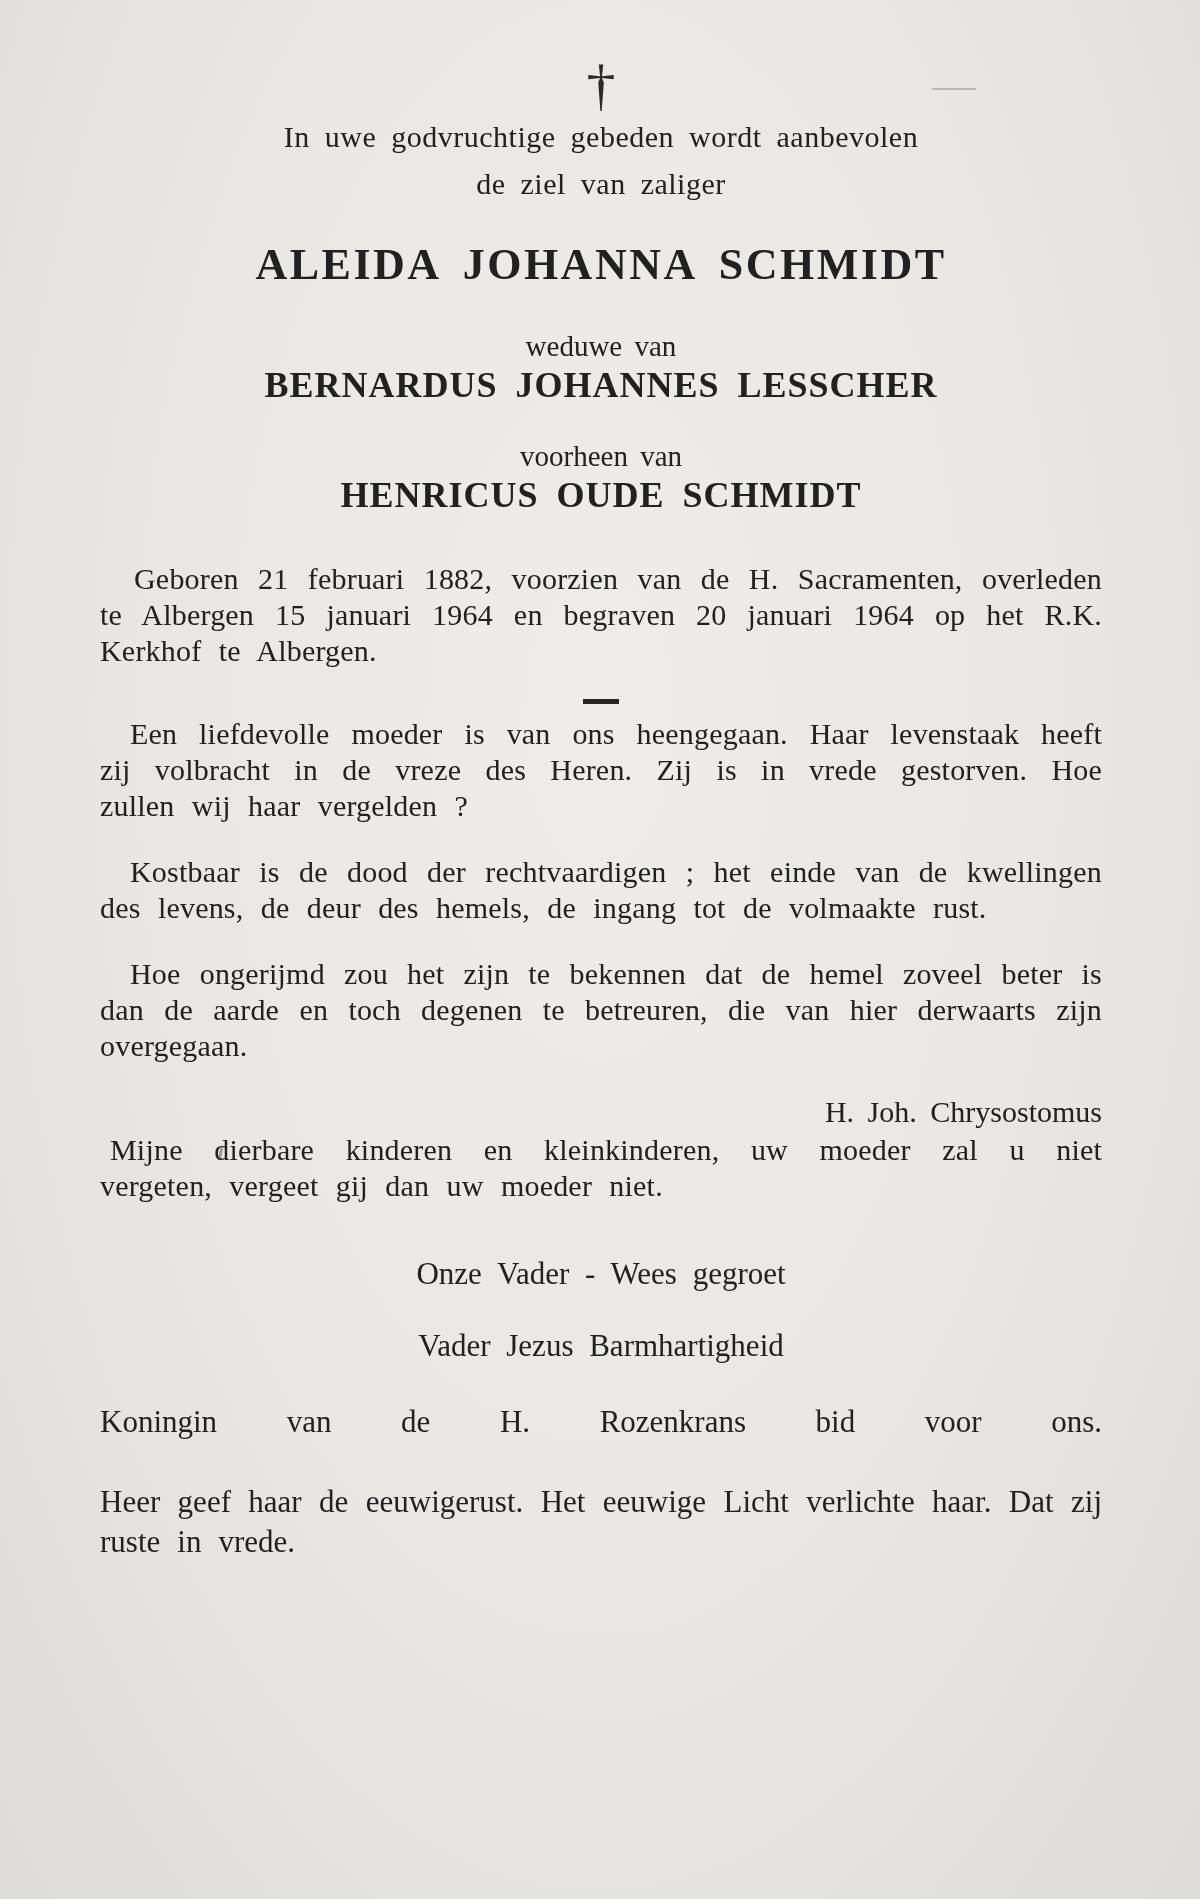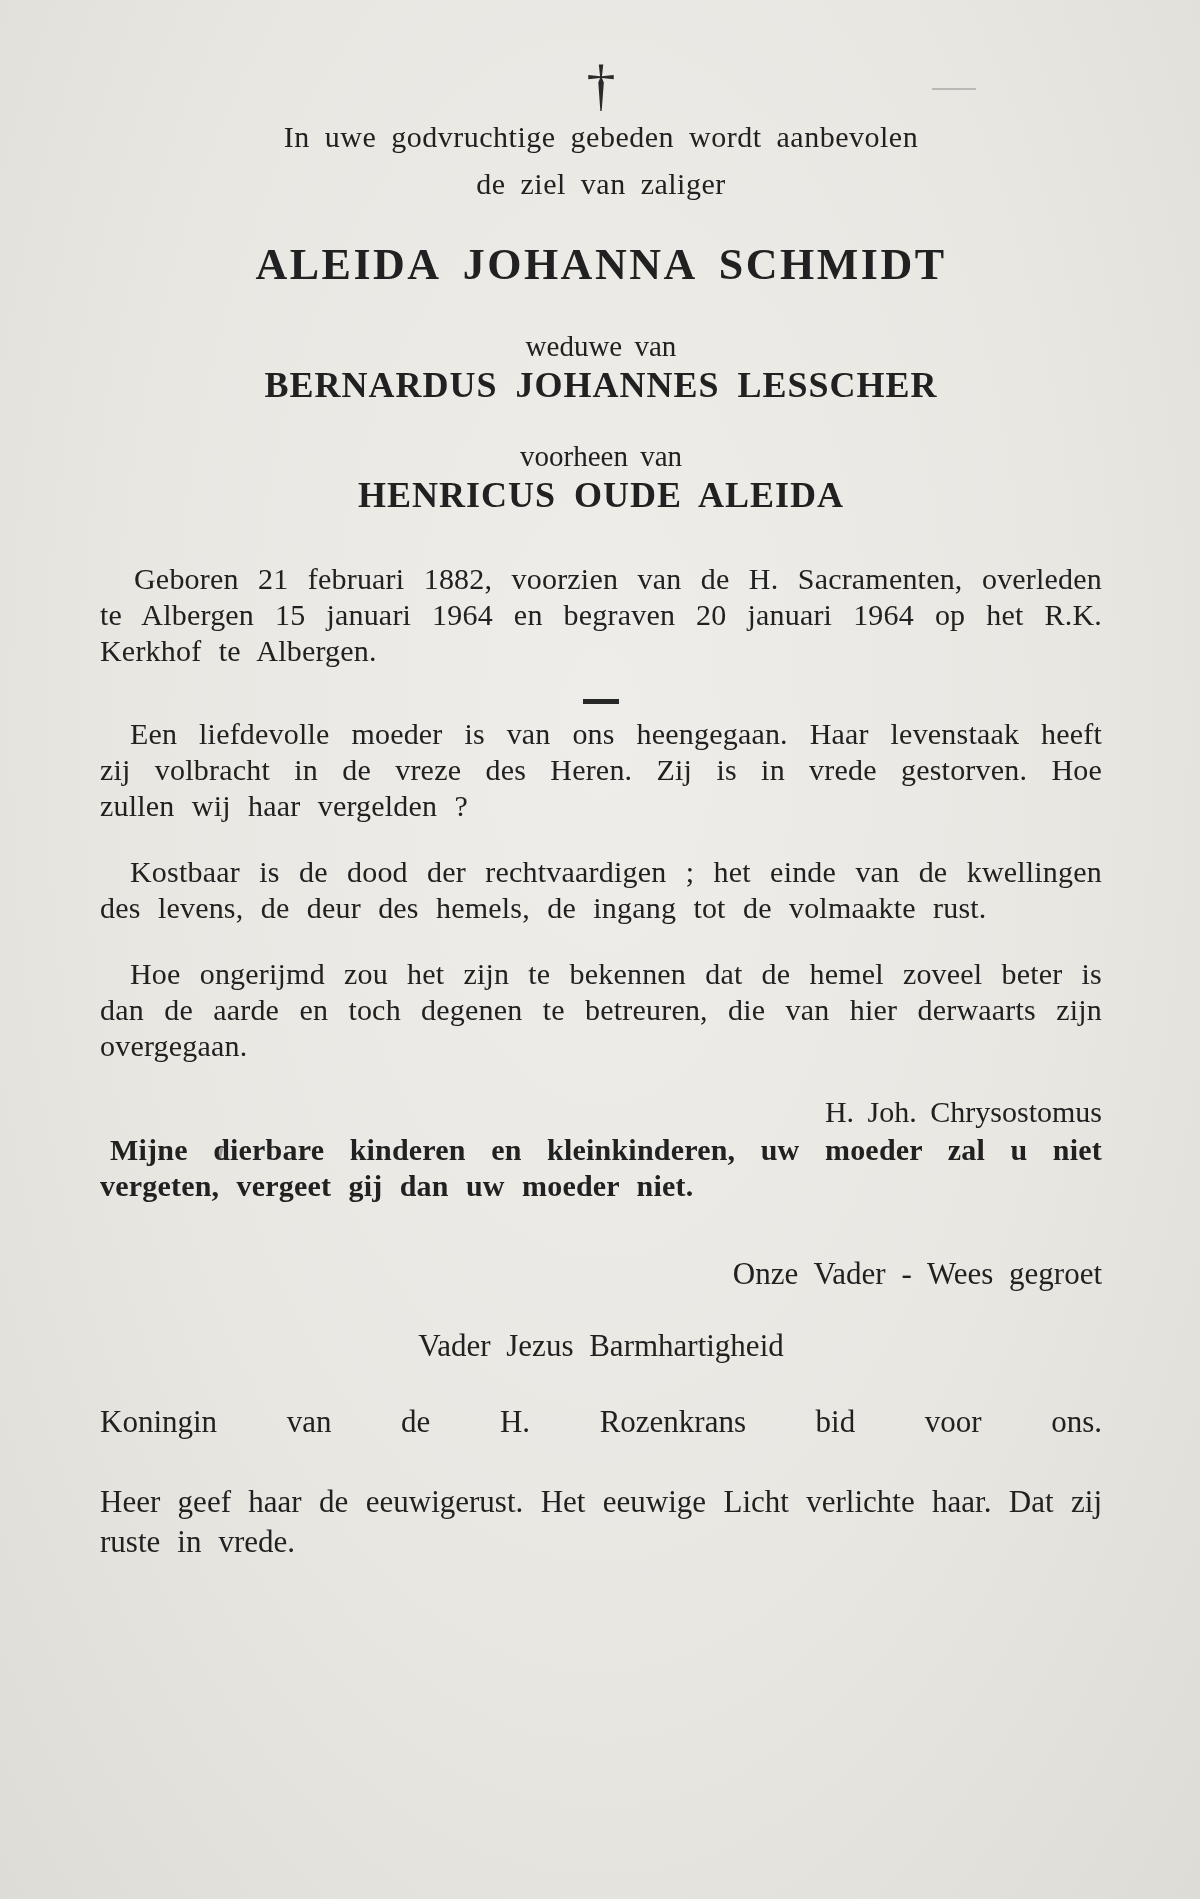--- a/index.html
+++ b/index.html
@@ -79,34 +79,33 @@
     height: 5px;
     background: #272727;
     margin: 16px auto 12px auto;
   }
   .para {
     margin-top: 2px;
     text-indent: 30px;
   }
   .para-small-indent {
     text-indent: 10px;
-    font-weight: bold;
   }
   .attribution {
     font-size: 30px;
     text-align: right;
     word-spacing: 6px;
     line-height: 36px;
   }
   .prayer-centered {
     text-align: center;
     font-size: 31px;
     word-spacing: 8px;
   }
-  .prayer-1 { margin-top: 52px; text-align: right; }
+  .prayer-1 { margin-top: 52px; }
   .prayer-2 { margin-top: 36px; }
   .prayer-justified {
     margin-top: 40px;
     font-size: 31px;
     text-align: justify;
     text-align-last: justify;
     line-height: 36px;
   }
   .closing {
     margin-top: 42px;
@@ -148,21 +147,21 @@
       <div>In uwe godvruchtige gebeden wordt aanbevolen</div>
       <div>de ziel van zaliger</div>
     </div>
 
     <h1 class="name">ALEIDA JOHANNA SCHMIDT</h1>
 
     <div class="relations">
       <div class="relation-label">weduwe van</div>
       <div class="relation-name">BERNARDUS JOHANNES LESSCHER</div>
       <div class="relation-label">voorheen van</div>
-      <div class="relation-name">HENRICUS OUDE ALEIDA</div>
+      <div class="relation-name">HENRICUS OUDE SCHMIDT</div>
     </div>
 
     <p class="bodytext life-summary">Geboren 21 februari 1882, voorzien van de H. Sacramenten, overleden te Albergen 15 januari 1964 en begraven 20 januari 1964 op het R.K. Kerkhof te Albergen.</p>
 
     <div class="divider"></div>
 
     <p class="bodytext para">Een liefdevolle moeder is van ons heengegaan. Haar levenstaak heeft zij volbracht in de vreze des Heren. Zij is in vrede gestorven. Hoe zullen wij haar vergelden ?</p>
     <p class="bodytext para">Kostbaar is de dood der rechtvaardigen ; het einde van de kwellingen des levens, de deur des hemels, de ingang tot de volmaakte rust.</p>
     <p class="bodytext para">Hoe ongerijmd zou het zijn te bekennen dat de hemel zoveel beter is dan de aarde en toch degenen te betreuren, die van hier derwaarts zijn overgegaan.</p>
 

